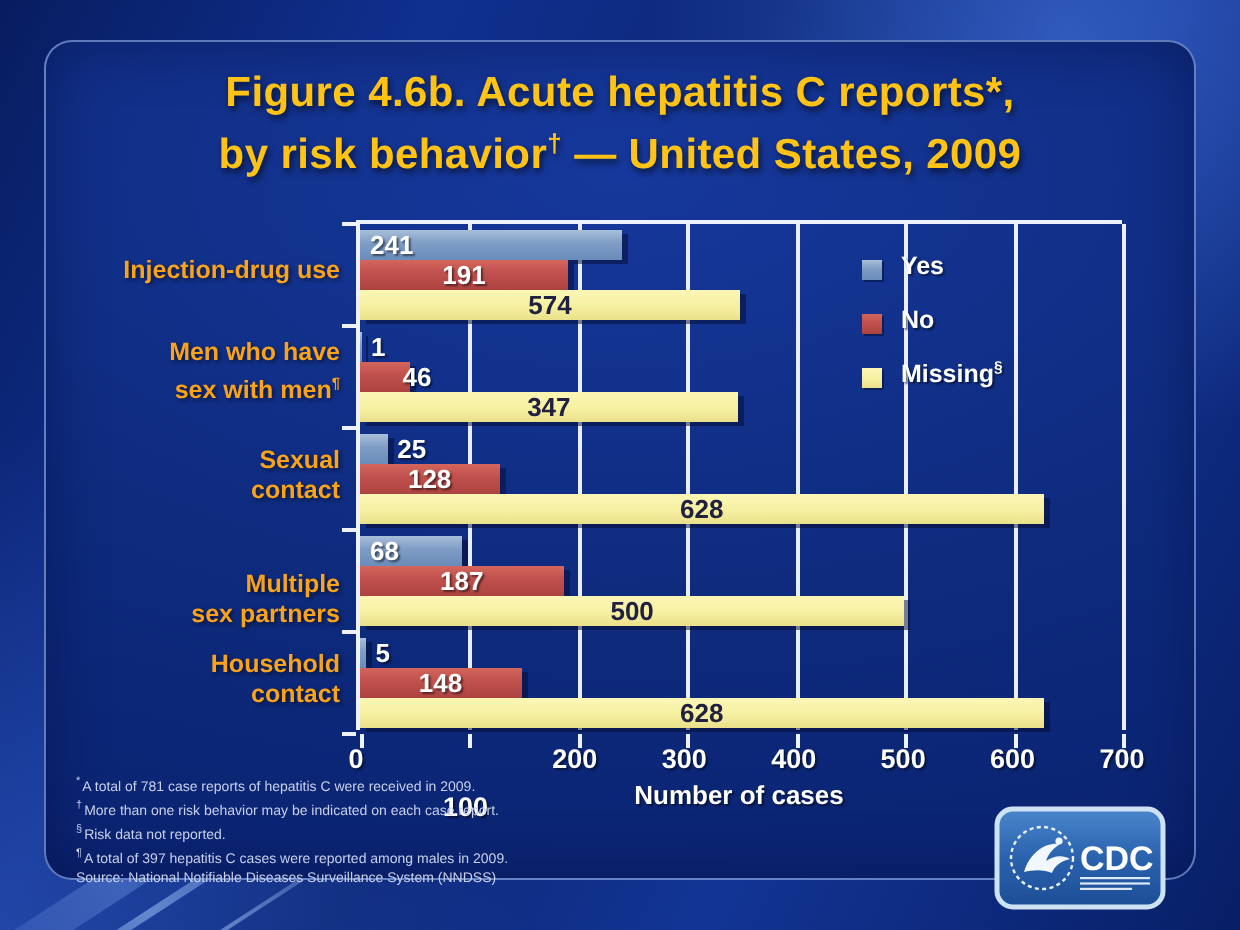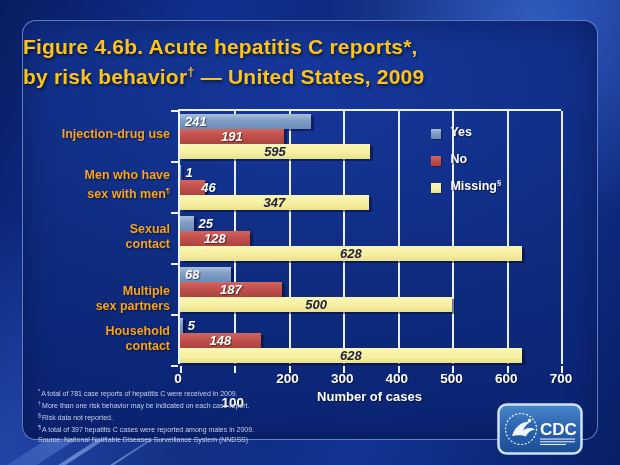--- a/index.html
+++ b/index.html
@@ -18,42 +18,42 @@
   .streak-b{left:-40px;top:448px;width:250px;height:4px;
     background:linear-gradient(90deg,transparent,rgba(160,195,250,.55) 45%,transparent);}
   .streak-c{left:10px;top:462px;width:210px;height:2px;
     background:linear-gradient(90deg,transparent,rgba(170,200,250,.5) 50%,transparent);}
 
   .panel{position:absolute;left:22px;top:20px;width:576px;height:420px;
     border-radius:14px;border:1px solid rgba(165,195,245,.55);
     background:radial-gradient(ellipse 130% 95% at 50% 16%, #16389c 0%, #0e2b7e 52%, #0a2270 100%);
     box-shadow:inset 0 0 30px rgba(0,0,40,.35);}
 
-  .title{padding-top:13px;color:#ffc316;font-weight:bold;
+  .title{padding-top:13px;text-align:center;color:#ffc316;font-weight:bold;
     font-size:21px;line-height:25px;text-shadow:1px 2px 3px rgba(0,0,0,.6);letter-spacing:.2px;}
   .title sup{font-size:62%;}
 
   .chart{position:relative;height:302px;margin-top:20px;}
 
   .cat-label{position:absolute;left:0;width:147px;height:51px;display:flex;flex-direction:column;
     justify-content:center;align-items:flex-end;text-align:right;color:#f9a21c;font-weight:bold;
     font-size:12.5px;line-height:15px;text-shadow:1px 1px 2px rgba(0,0,0,.55);}
   .cat-label sup{font-size:60%;}
 
   .plot{position:absolute;left:155px;top:0;width:383px;height:255px;
     border-left:2px solid #eef2ff;border-top:2px solid #eef2ff;}
   .gridline{position:absolute;top:0;bottom:0;width:2px;background:#e9eefc;z-index:0;}
   .ytick{position:absolute;left:-9px;width:7px;height:2px;background:#eef2ff;}
   .xtick{position:absolute;top:255px;width:2px;height:7px;background:#eef2ff;}
 
   .bar{position:absolute;left:0;height:15px;z-index:2;box-shadow:3px 2px 0 rgba(4,10,45,.5);}
   .bar-yes{background:linear-gradient(180deg,#a8bfd9 0%,#7e9cc5 45%,#6a8cba 100%);}
   .bar-no{background:linear-gradient(180deg,#d4655c 0%,#c0504d 45%,#ac433f 100%);}
   .bar-missing{background:linear-gradient(180deg,#fbf6b6 0%,#f6f0a2 55%,#eae08a 100%);}
-  .bar-label{position:absolute;height:15px;line-height:15px;font-size:13px;font-weight:bold;z-index:3;white-space:nowrap;font-style:italic;}
+  .bar-label{position:absolute;height:15px;line-height:15px;font-size:13px;font-weight:bold;z-index:3;white-space:nowrap;}
   .lab-light{text-shadow:1px 1px 1px rgba(0,0,0,.5);}
 
   .legend{position:absolute;left:66%;top:12px;z-index:5;}
   .legend-row{display:flex;align-items:flex-end;margin-bottom:11px;height:16px;}
   .swatch{width:10px;height:10px;display:inline-block;margin-right:9px;box-shadow:1px 1px 0 rgba(4,10,45,.5);}
   .legend-label{color:#fff;font-weight:bold;font-size:12.5px;text-shadow:1px 1px 1px rgba(0,0,0,.5);}
   .legend-label sup{font-size:62%;}
 
   .xaxis-labels{position:absolute;left:155px;top:262px;width:383px;height:16px;}
   .xtick-label{position:absolute;transform:translateX(-50%);color:#fff;font-weight:bold;font-size:13.5px;
@@ -152,21 +152,21 @@
           <div class="bar-label lab-light" style="top: 18px; color: rgb(255, 255, 255); left: 0px; width: 27.2857%; text-align: center;">191</div>
           <div class="bar bar-no" style="top: 69px; width: 6.57143%;"></div>
           <div class="bar-label lab-light" style="top: 69px; color: rgb(255, 255, 255); left: 16px; width: 6.57143%; text-align: center;">46</div>
           <div class="bar bar-no" style="top: 120px; width: 18.2857%;"></div>
           <div class="bar-label lab-light" style="top: 120px; color: rgb(255, 255, 255); left: 0px; width: 18.2857%; text-align: center;">128</div>
           <div class="bar bar-no" style="top: 171px; width: 26.7143%;"></div>
           <div class="bar-label lab-light" style="top: 171px; color: rgb(255, 255, 255); left: 0px; width: 26.7143%; text-align: center;">187</div>
           <div class="bar bar-no" style="top: 222px; width: 21.1429%;"></div>
           <div class="bar-label lab-light" style="top: 222px; color: rgb(255, 255, 255); left: 0px; width: 21.1429%; text-align: center;">148</div>
           <div class="bar bar-missing" style="top: 33px; width: 49.8571%;"></div>
-          <div class="bar-label" style="top: 33px; color: rgb(32, 32, 63); left: 0px; width: 49.8571%; text-align: center;">595</div>
+          <div class="bar-label" style="top: 33px; color: rgb(32, 32, 63); left: 0px; width: 49.8571%; text-align: center;">574</div>
           <div class="bar bar-missing" style="top: 84px; width: 49.5714%;"></div>
           <div class="bar-label" style="top: 84px; color: rgb(32, 32, 63); left: 0px; width: 49.5714%; text-align: center;">347</div>
           <div class="bar bar-missing" style="top: 135px; width: 89.7143%;"></div>
           <div class="bar-label" style="top: 135px; color: rgb(32, 32, 63); left: 0px; width: 89.7143%; text-align: center;">628</div>
           <div class="bar bar-missing" style="top: 186px; width: 71.4286%;"></div>
           <div class="bar-label" style="top: 186px; color: rgb(32, 32, 63); left: 0px; width: 71.4286%; text-align: center;">500</div>
           <div class="bar bar-missing" style="top: 237px; width: 89.7143%;"></div>
           <div class="bar-label" style="top: 237px; color: rgb(32, 32, 63); left: 0px; width: 89.7143%; text-align: center;">628</div>
         </div>
       <div class="xaxis-labels">

